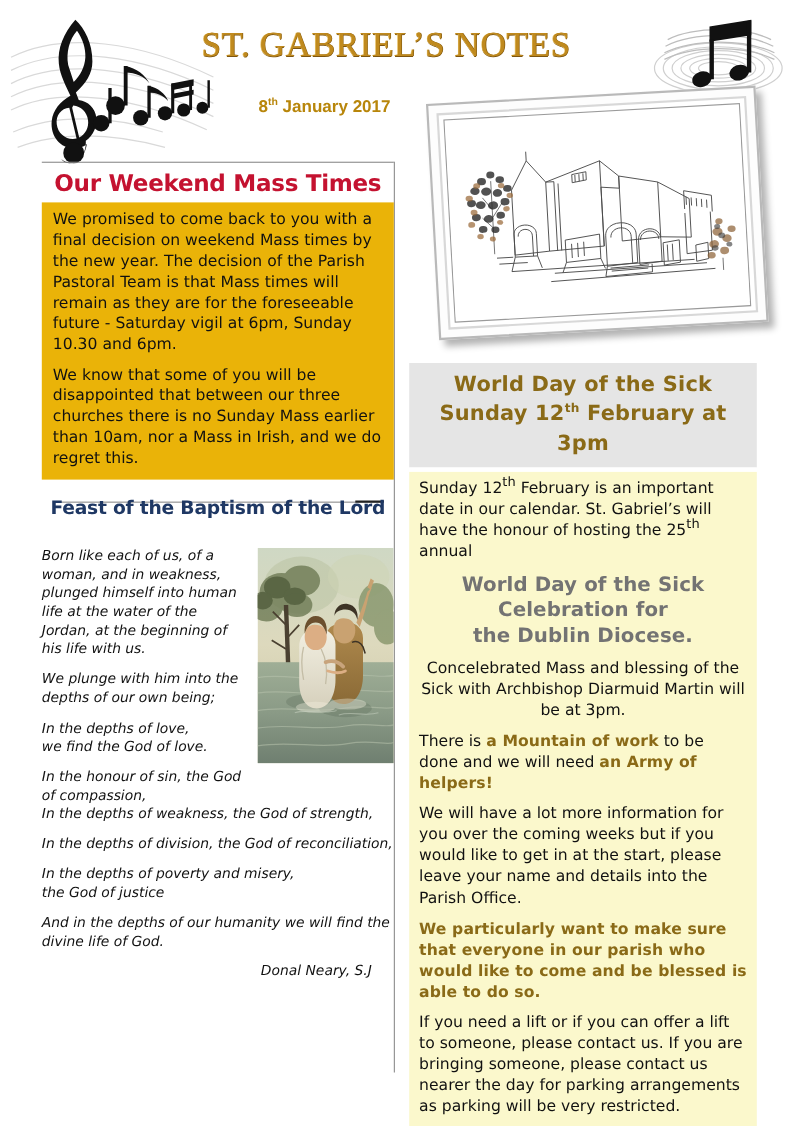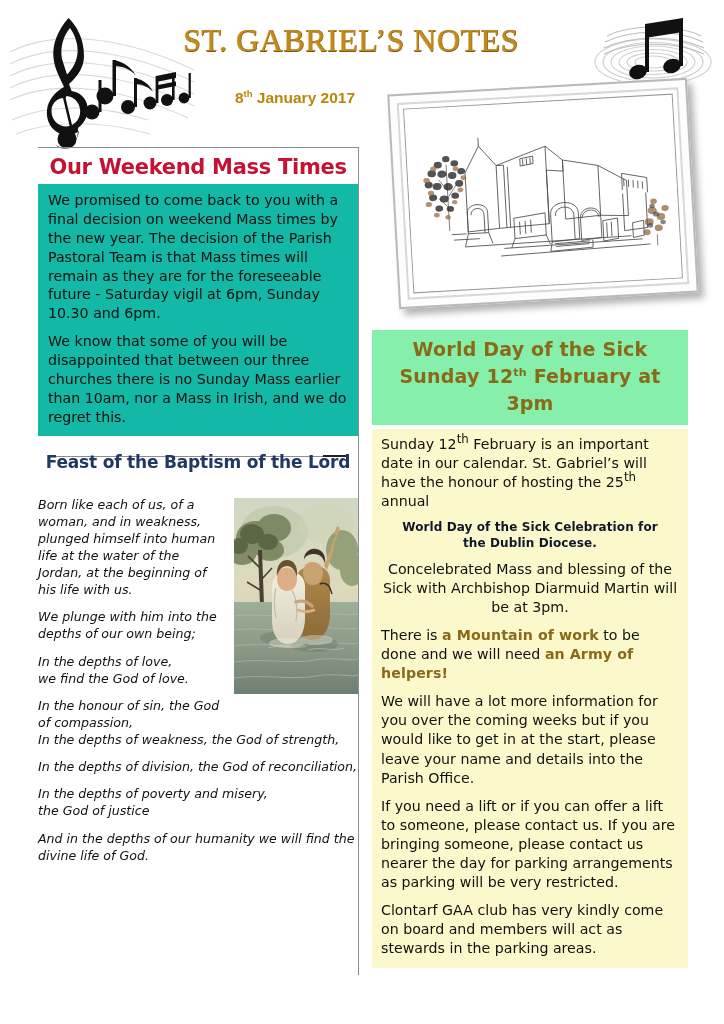--- a/index.html
+++ b/index.html
@@ -141,21 +141,21 @@
     font-family: "DejaVu Sans", sans-serif;
     font-size: 21px;
     font-weight: bold;
     color: #c41230;
     text-align: center;
     margin: 3px 0 5px 0;
     letter-spacing: -0.3px;
   }
 
   .pink-box {
-    background: #14b8a6;
+    background: #eab308;
     padding: 7px 10px 9px 10px;
     font-family: "DejaVu Sans", sans-serif;
     font-size: 14.2px;
     line-height: 1.33;
     color: #111;
   }
   .pink-box p { margin: 0 0 9px 0; }
   .pink-box p:last-child { margin-bottom: 0; }
 
   .h-baptism {
@@ -199,21 +199,21 @@
 
   
   .right-col {
     position: absolute;
     left: 372px;
     top: 330px;
     width: 316px;
   }
 
   .yellow-title {
-    background: #86efac;
+    background: #e5e5e5;
     padding: 6px 8px 8px 8px;
     text-align: center;
     font-family: "DejaVu Sans", sans-serif;
     font-size: 19px;
     font-weight: bold;
     color: #8a6a17;
     line-height: 1.42;
     letter-spacing: 0.2px;
   }
   .yellow-title sup { font-size: 11px; }
@@ -232,23 +232,23 @@
   .yellow-body p:last-child { margin-bottom: 0; }
 
   .gold {
     color: #8a6a17;
     font-weight: bold;
     letter-spacing: 0.1px;
   }
   .center { text-align: center; }
   .fancy-center {
     text-align: center;
-    color: #0f172a;
+    color: #737373;
     font-weight: bold;
-    font-size: 12px;
+    font-size: 18px;
     line-height: 1.3;
     letter-spacing: 0.1px;
   }
   sup { vertical-align: super; line-height: 0; }
 </style>
 </head>
 <body>
 
 <div class="header">
 
@@ -528,20 +528,21 @@
       <p>We plunge with him into the depths of our own being;</p>
       <p style="white-space:pre-line">In the depths of love,
 we find the God of love.</p>
       <p style="white-space:pre-line">In the honour of sin, the God of compassion,
 In the depths of weakness, the God of strength,</p>
       <p style="white-space:pre-line">In the depths of division, the God of reconciliation,</p>
       <p style="white-space:pre-line">In the depths of poverty and misery,
 the God of justice</p>
       <p>And in the depths of our humanity we will find the divine life of God.</p>
     </div>
+    <div class="signature">Donal Neary,  S.J</div>
   </div>
 </div>
 
 <div class="right-col">
 
   <div class="yellow-title">
     <div>World Day of the Sick</div>
     <div><span>Sunday 12</span><sup>th</sup><span> February at 3pm</span></div>
   </div>
 
@@ -555,18 +556,19 @@
       <span>World Day of the Sick Celebration for</span><br>
       <span>the Dublin Diocese.</span>
     </p>
 
     <p class="center">Concelebrated Mass and blessing of the Sick with Archbishop Diarmuid Martin will be at 3pm.</p>
 
     <p><span>There is </span><span class="gold">a Mountain of work</span><span> to be done and we will need </span><span class="gold">an Army of helpers!</span></p>
 
     <p>We will have a lot more information for you over the coming weeks but if you would like to get in at the start, please leave your name and details into the Parish Office.</p>
 
+    <p class="gold">We particularly want to make sure that everyone in our parish who would like to come and be blessed is able to do so.</p>
 
     <p>If you need a lift or if you can offer a lift to someone, please contact us.   If you are bringing someone, please contact us nearer the day for parking arrangements as parking will be very restricted.</p>
 
     <p>Clontarf GAA club has very kindly come on board and members will act as stewards in the parking areas.</p>
   </div>
 </div>
 
 </body></html>

